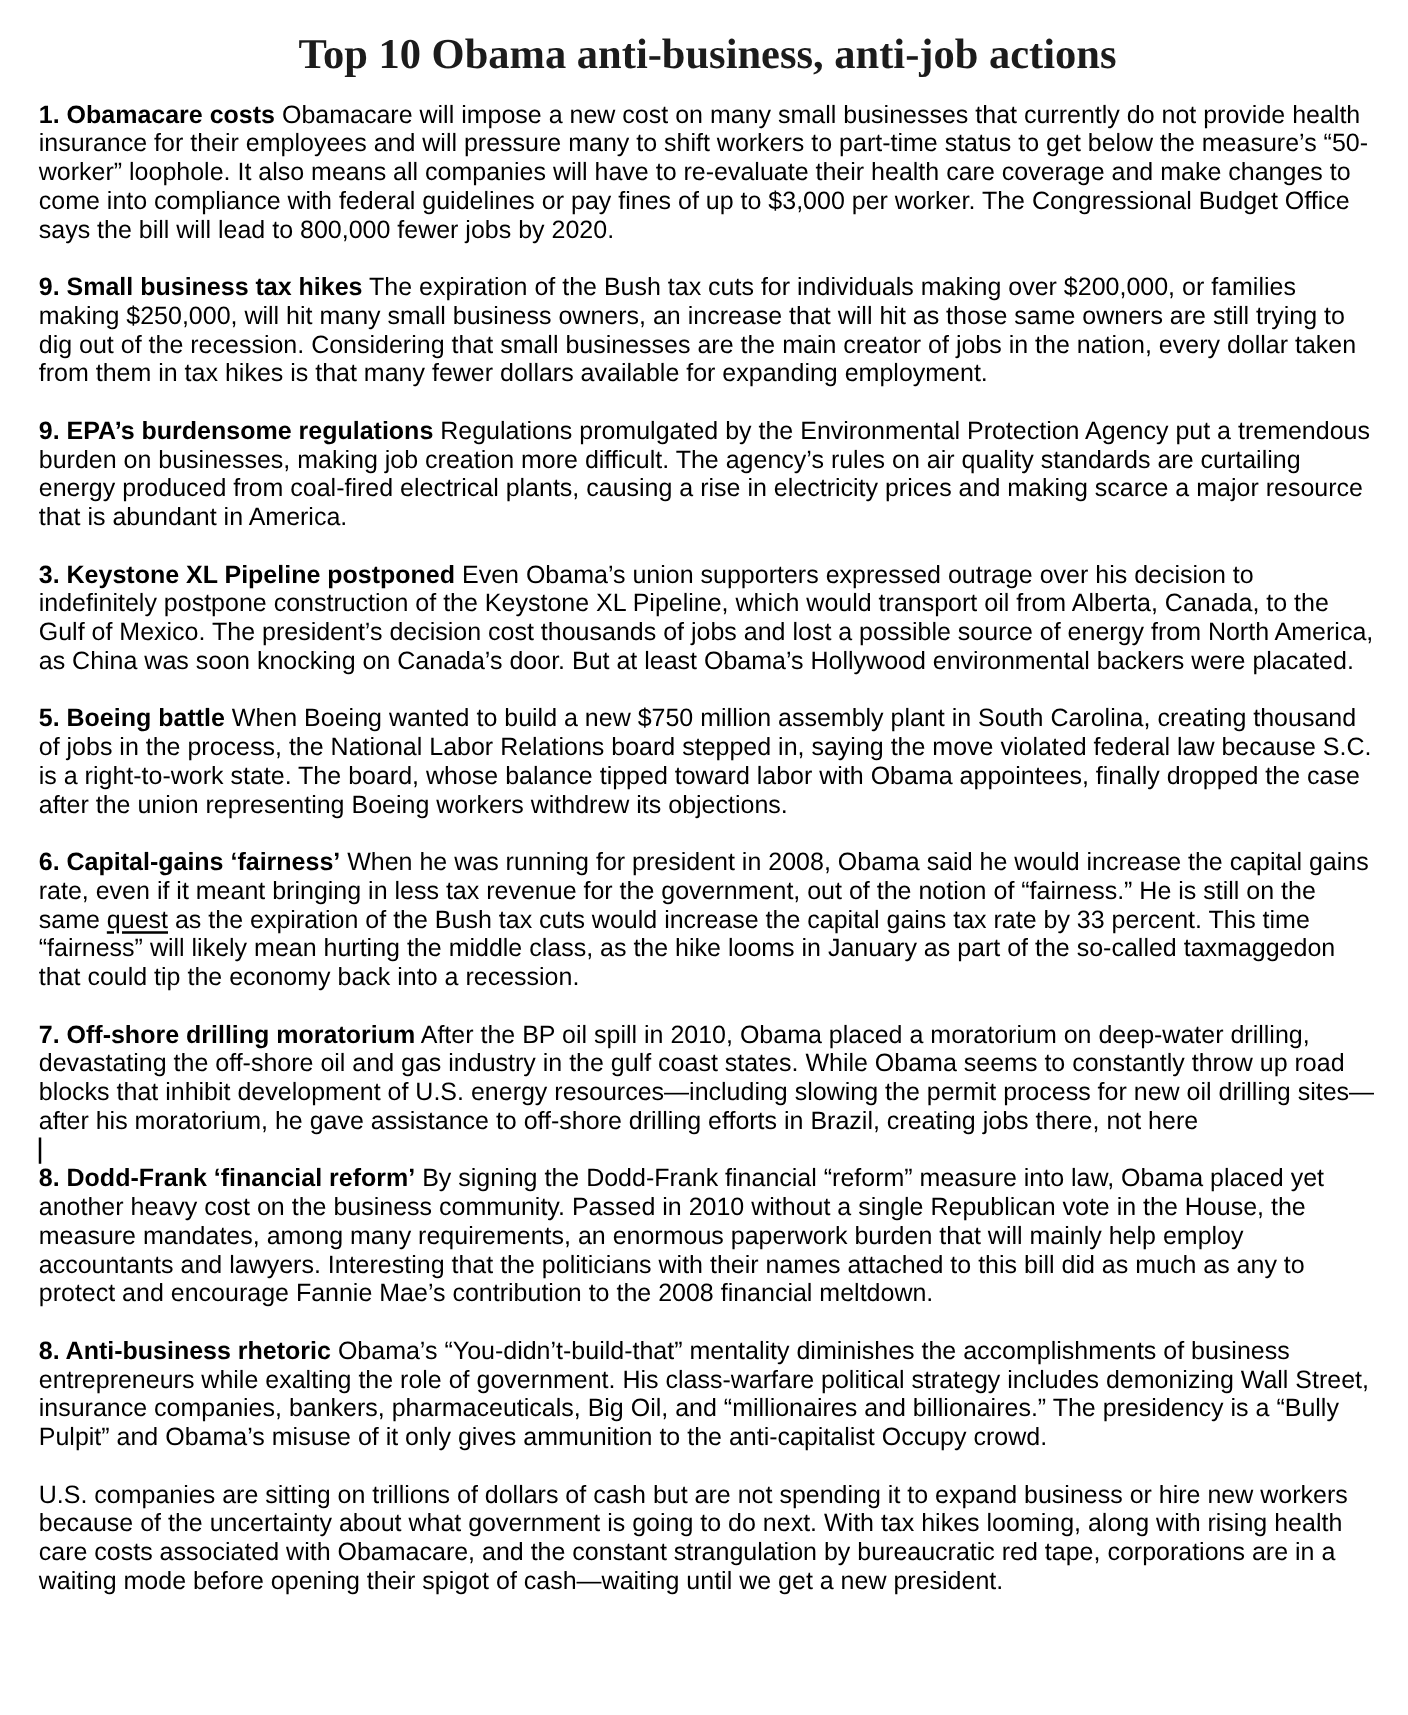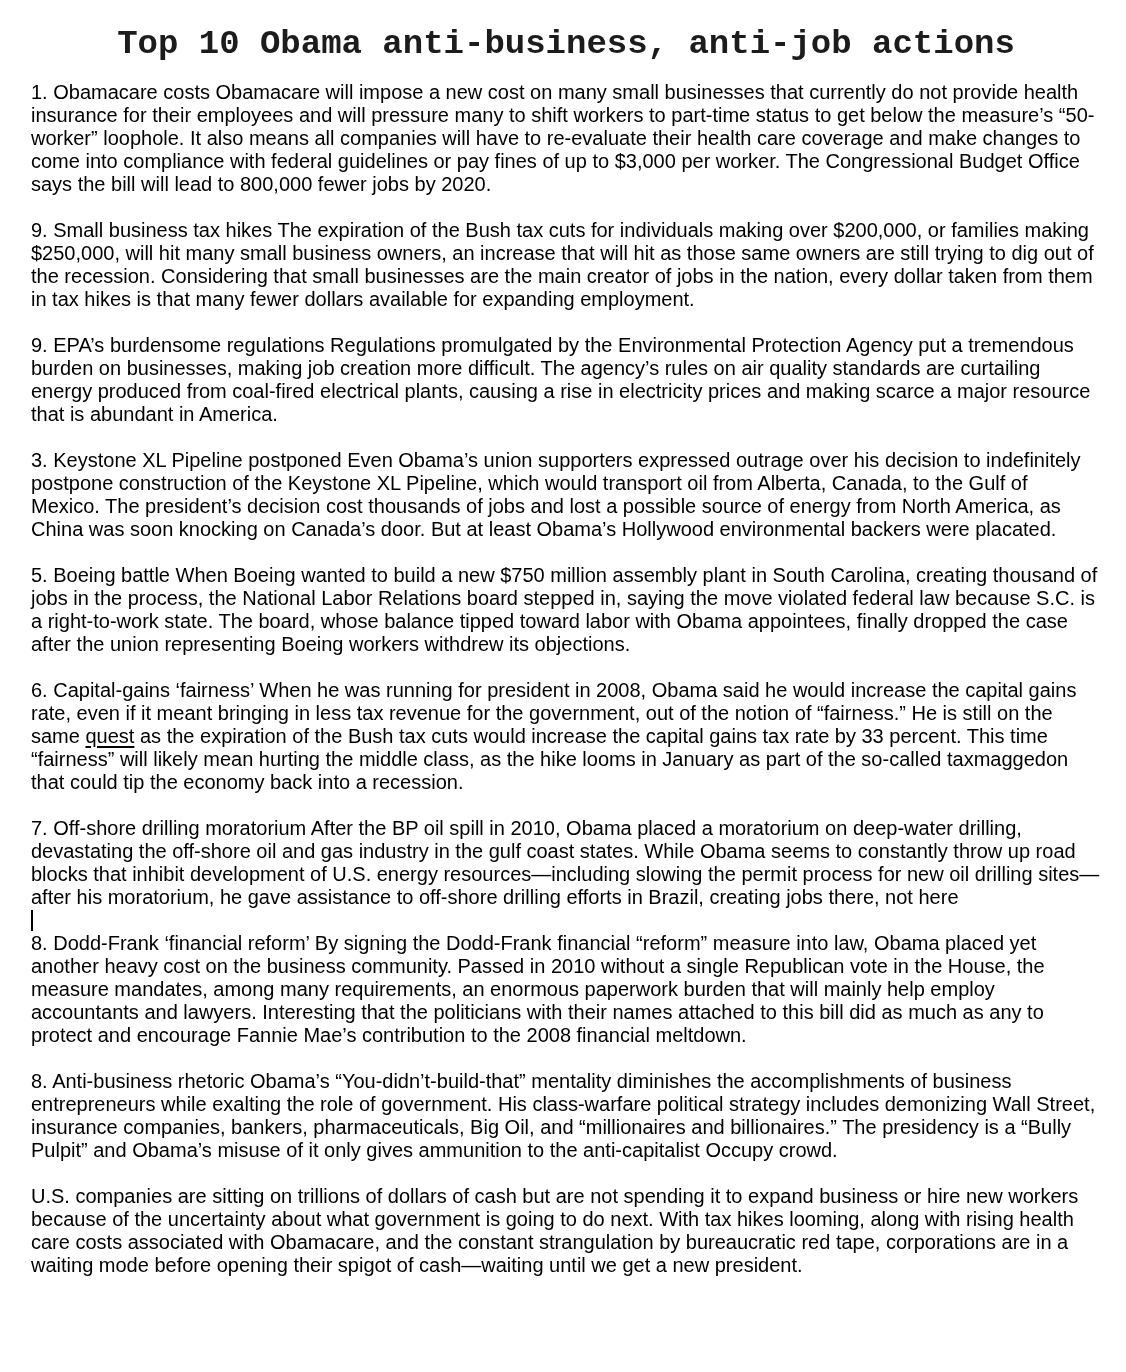--- a/index.html
+++ b/index.html
@@ -14,38 +14,38 @@
     color: #000000;
     font-family: "Liberation Sans", sans-serif;
     font-size: 20px;
     line-height: 23px;
     -webkit-font-smoothing: antialiased;
   }
   .doc {
     padding: 24px 25px 0 31px;
   }
   h1.title {
-    font-family: Liberation Mono, monospace;
+    font-family: Liberation Serif, serif;
     font-weight: bold;
     font-size: 34px;
     line-height: 40px;
     text-align: center;
     color: #1c1c1c;
     margin: 0 0 17px 0;
     letter-spacing: 0px;
   }
   p.item {
     margin: 0 0 23px 0;
     max-width: 1070px;
   }
   p.item.no-gap {
     margin-bottom: 0;
   }
   b.heading {
-    font-weight: normal;
+    font-weight: bold;
   }
   b.heading.block {
     display: block;
   }
   .squiggle {
     text-decoration-line: underline;
     text-decoration-style: wavy;
     text-decoration-color: var(--squiggle-color, #1f8a1f);
     text-decoration-thickness: 2px;
     text-underline-offset: 3px;

